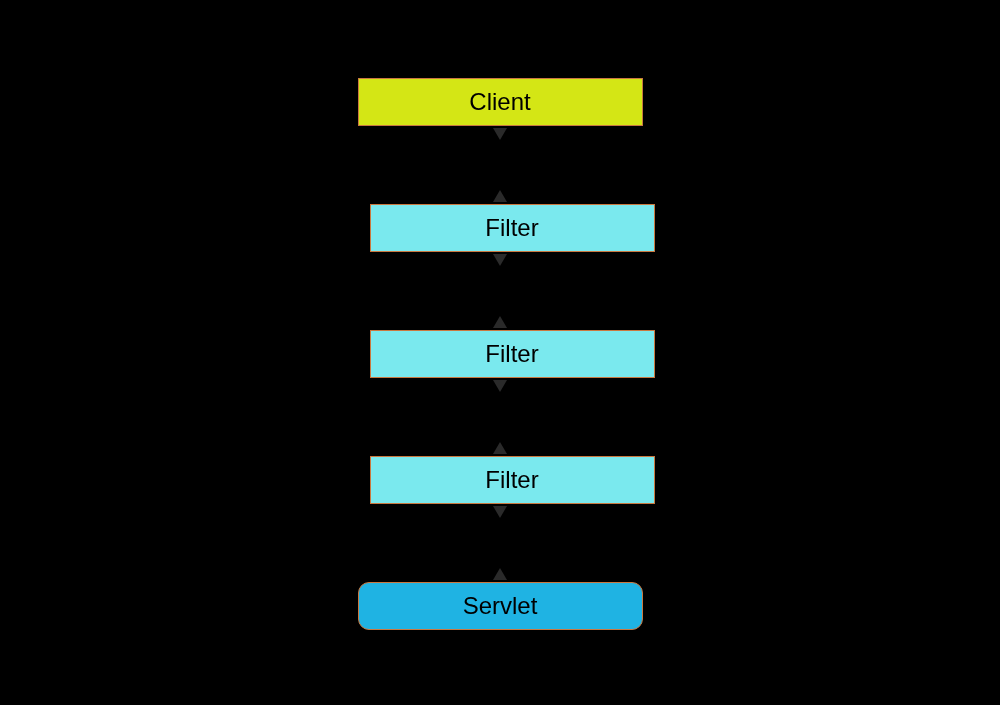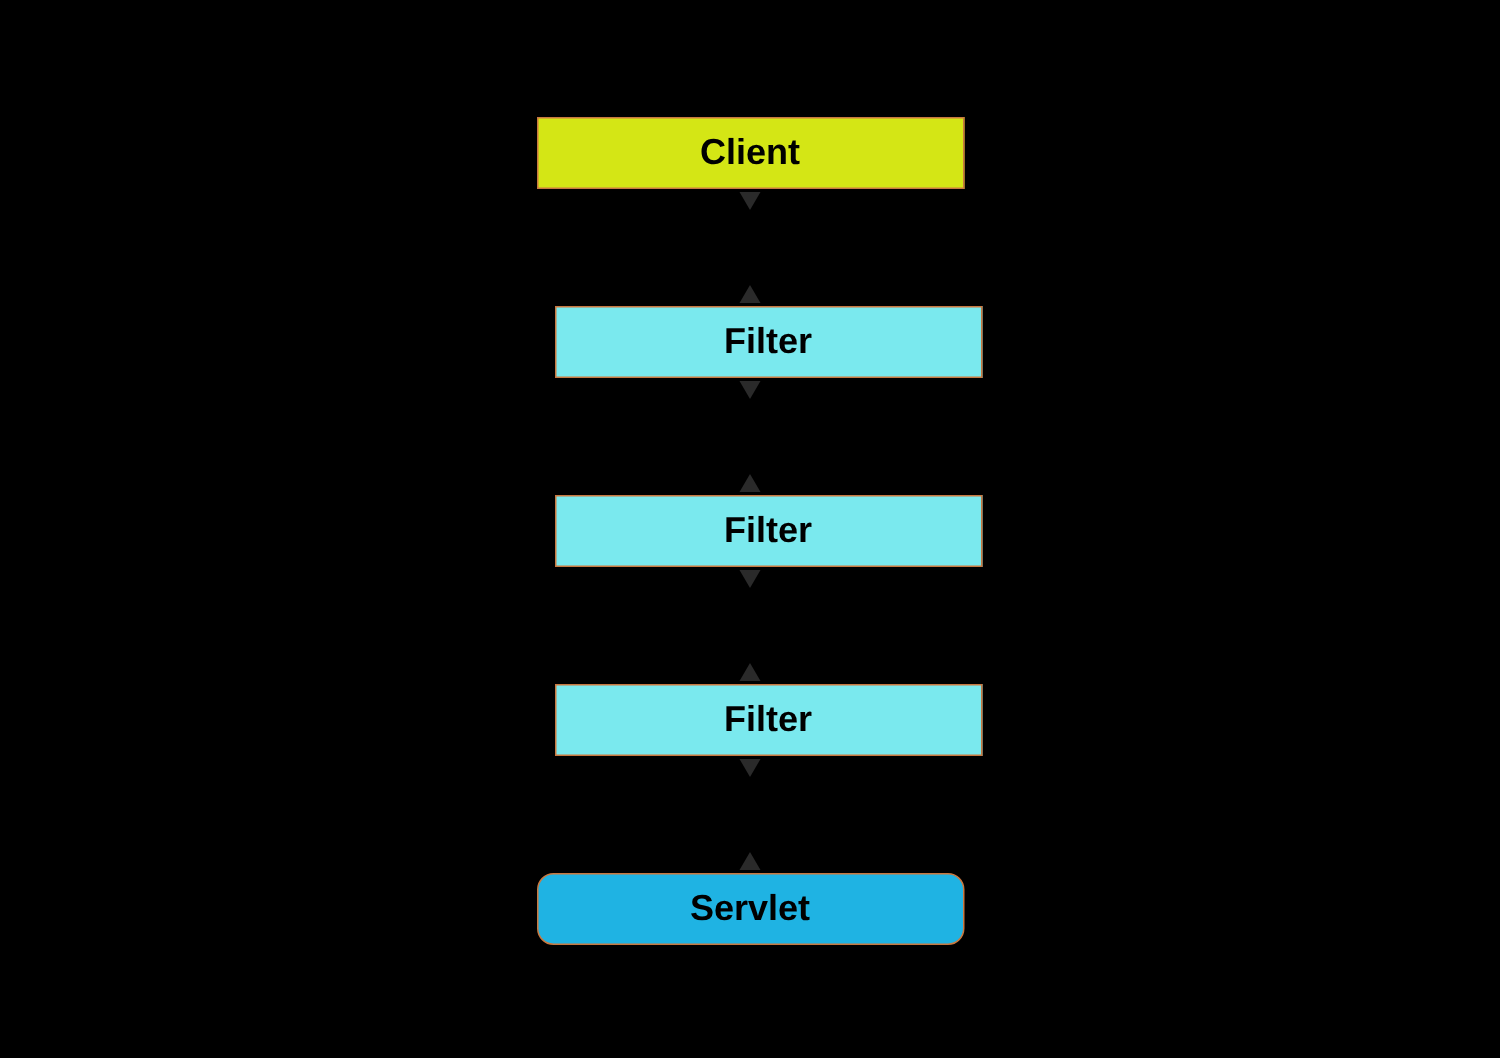--- a/index.html
+++ b/index.html
@@ -19,21 +19,20 @@
     }
     .box {
       width: 285px;
       height: 48px;
       display: flex;
       align-items: center;
       justify-content: center;
       font-size: 24px;
       color: #000000;
       border: 1px solid #c97840;
-      font-weight: bold;
     }
     .box-client {
       background: #d4e615;
     }
     .box-filter {
       background: #7ae9ee;
       margin-left: 24px;
     }
     .box-servlet {
       background: #1fb3e3;

